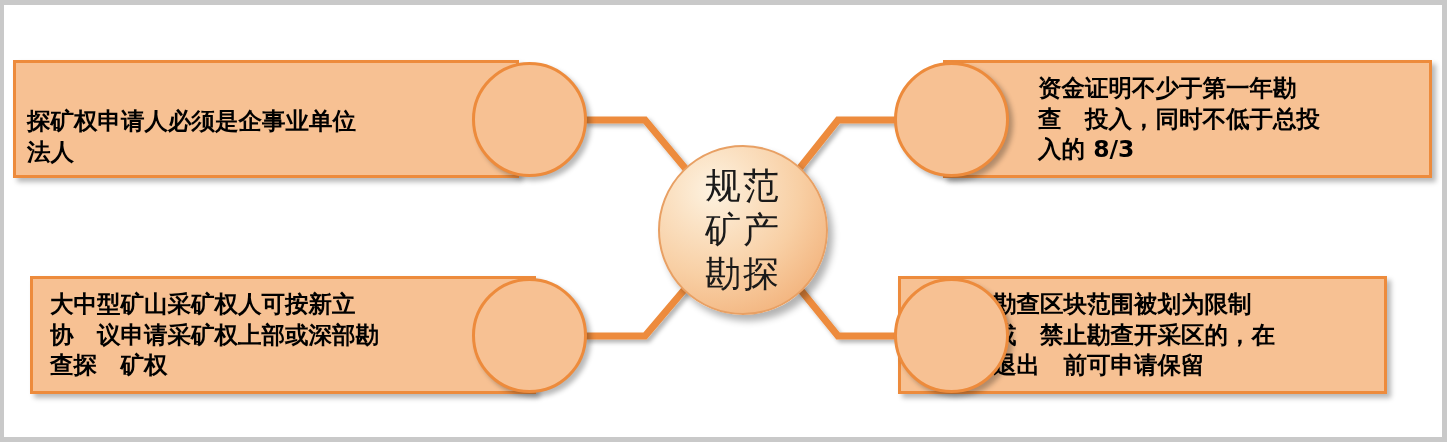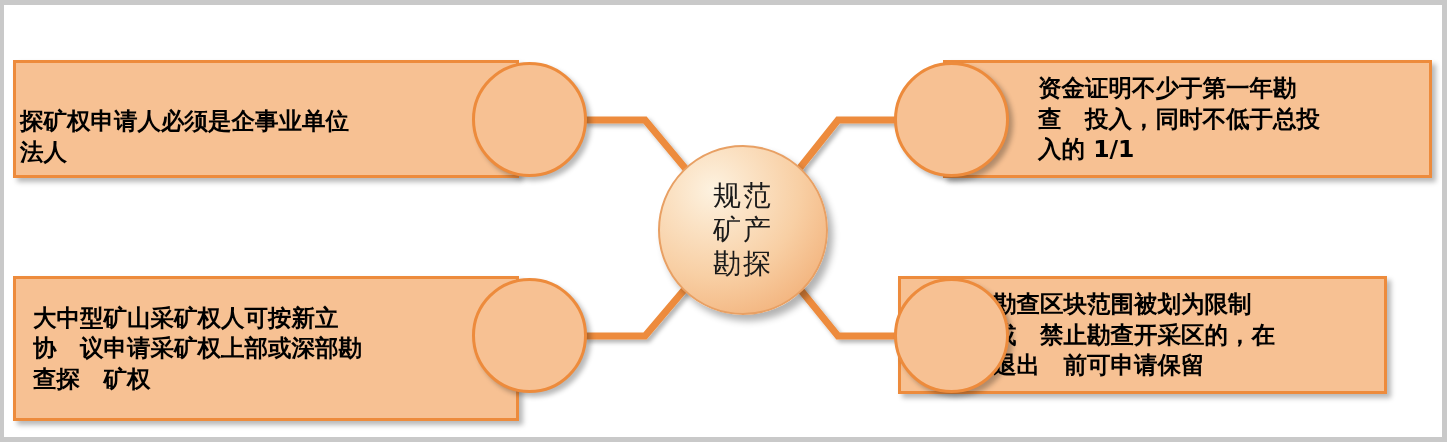--- a/index.html
+++ b/index.html
@@ -64,23 +64,23 @@
     font-family: "DejaVu Sans", "Liberation Sans", sans-serif;
     font-weight: bold;
     font-size: 23.5px;
     line-height: 1.30;
     color: #000000;
     white-space: pre-line;
     letter-spacing: 0px;
   }
 
   .box-tl { left: 13px;  top: 60px;  width: 506px; height: 118px; }
-  .box-tl .node-text { padding-left: 4px; padding-right: 120px; margin-top: 36px; }
+  .box-tl .node-text { padding-left: 11px; padding-right: 120px; margin-top: 36px; }
 
-  .box-bl { left: 13px;  top: 276px; width: 506px; height: 145px; }
+  .box-bl { left: 30px;  top: 276px; width: 506px; height: 118px; }
   .box-bl .node-text { padding-left: 17px; padding-right: 120px; }
 
   .box-tr { left: 943px; top: 60px;  width: 489px; height: 118px; }
   .box-tr .node-text { padding-left: 92px; padding-right: 10px; }
 
   .box-br { left: 898px; top: 276px; width: 489px; height: 118px; }
   .box-br .node-text { padding-left: 92px; padding-right: 10px; }
 
   
   .sat-circle {
@@ -116,21 +116,21 @@
         #f3b681 80%,
         #eda469 100%);
     box-shadow: 5px 6px 7px rgba(0,0,0,0.30);
     display: flex;
     align-items: center;
     justify-content: center;
     z-index: 6;
   }
   .center-circle .center-text {
     font-family: "DejaVu Serif", "Liberation Serif", serif;
-    font-size: 28px;
+    font-size: 36px;
     line-height: 1.22;
     color: #1a1a1a;
     text-align: center;
     white-space: pre-line;
     letter-spacing: 2px;
   }
 </style>
 </head>
 <body>
 
@@ -157,21 +157,21 @@
   </svg>
 
   <div class="node-box box-tl">
     <div class="node-text">探矿权申请人必须是企事业单位
 法人</div>
   </div>
 
   <div class="node-box box-tr">
     <div class="node-text">资金证明不少于第一年勘
 查　投入，同时不低于总投
-入的 1/1</div>
+入的 8/3</div>
   </div>
 
   <div class="node-box box-bl">
     <div class="node-text">大中型矿山采矿权人可按新立
 协　议申请采矿权上部或深部勘
 查探　矿权</div>
   </div>
 
   <div class="node-box box-br">
     <div class="node-text">勘查区块范围被划为限制

